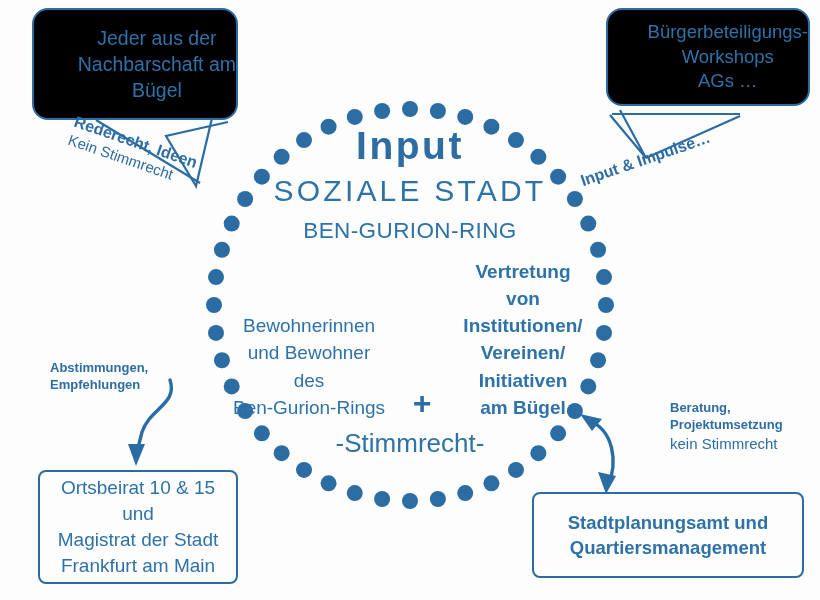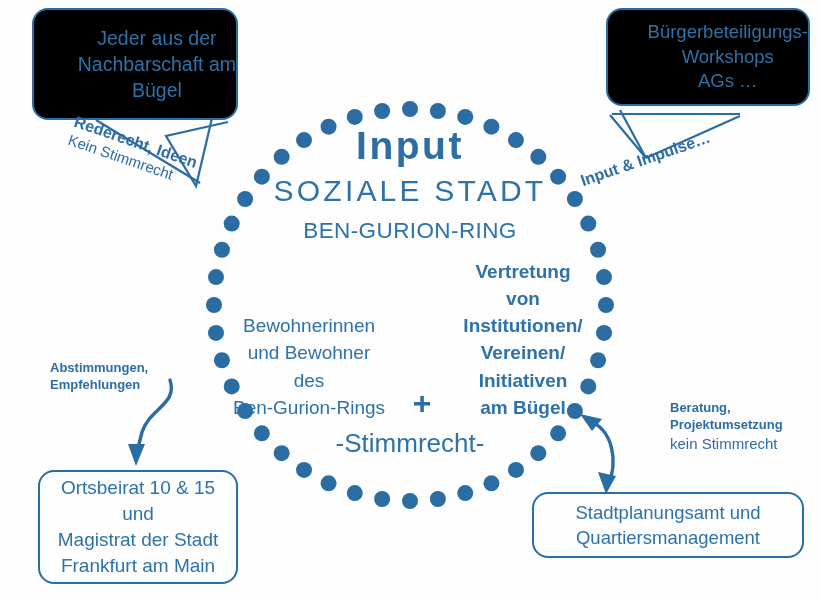--- a/index.html
+++ b/index.html
@@ -53,43 +53,44 @@
     top: 8px;
     width: 204px;
     height: 98px;
     font-size: 18.5px;
   }
   
   .box {
     position: absolute;
     box-sizing: border-box;
     border: 2.2px solid #2a6ca4;
-    border-radius: 16px;
+    border-radius: 8px;
     background: #fdfdfd;
     color: #2e72a8;
     display: flex;
     align-items: center;
     justify-content: center;
     text-align: center;
     line-height: 1.36;
     font-size: 19px;
     z-index: 3;
   }
   #box-ortsbeirat {
     left: 38px;
     top: 470px;
     width: 200px;
     height: 114px;
   }
   #box-stadtplanungsamt {
     left: 532px;
     top: 492px;
     width: 272px;
-    height: 66px;
+    height: 86px;
     font-size: 18.5px;
+    font-weight: bold;
   }
   
   #circle-title {
     position: absolute;
     left: 255px;
     top: 126px;
     width: 310px;
     text-align: center;
     z-index: 2;
   }

